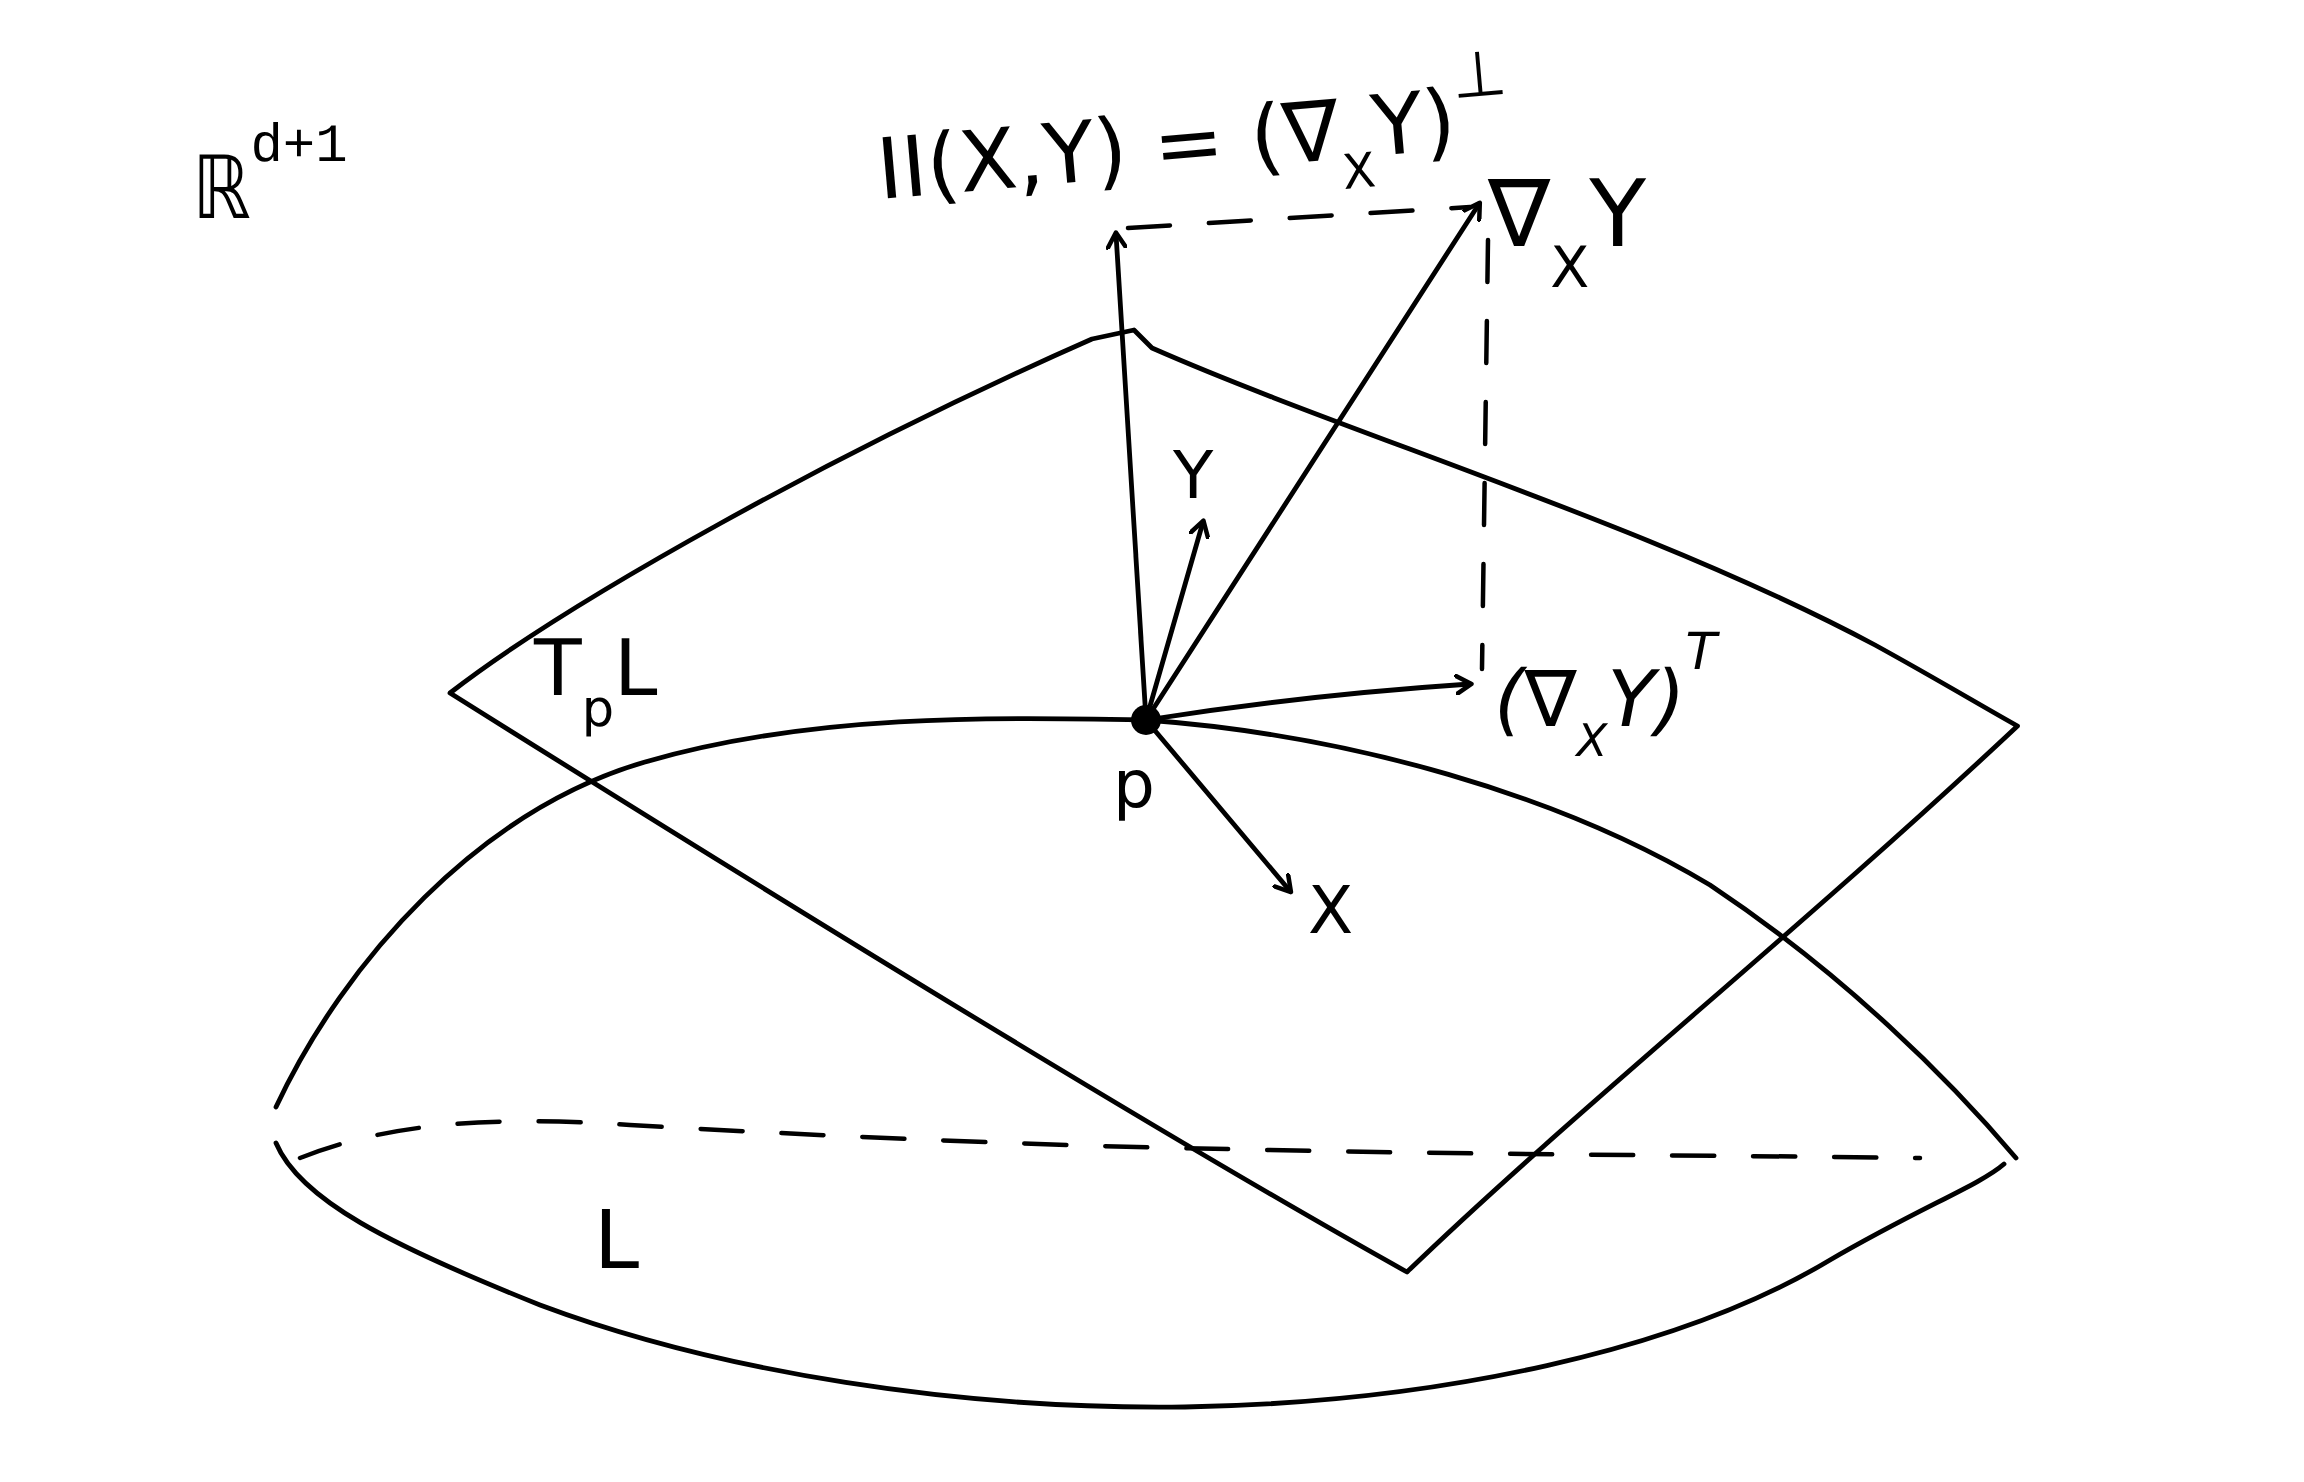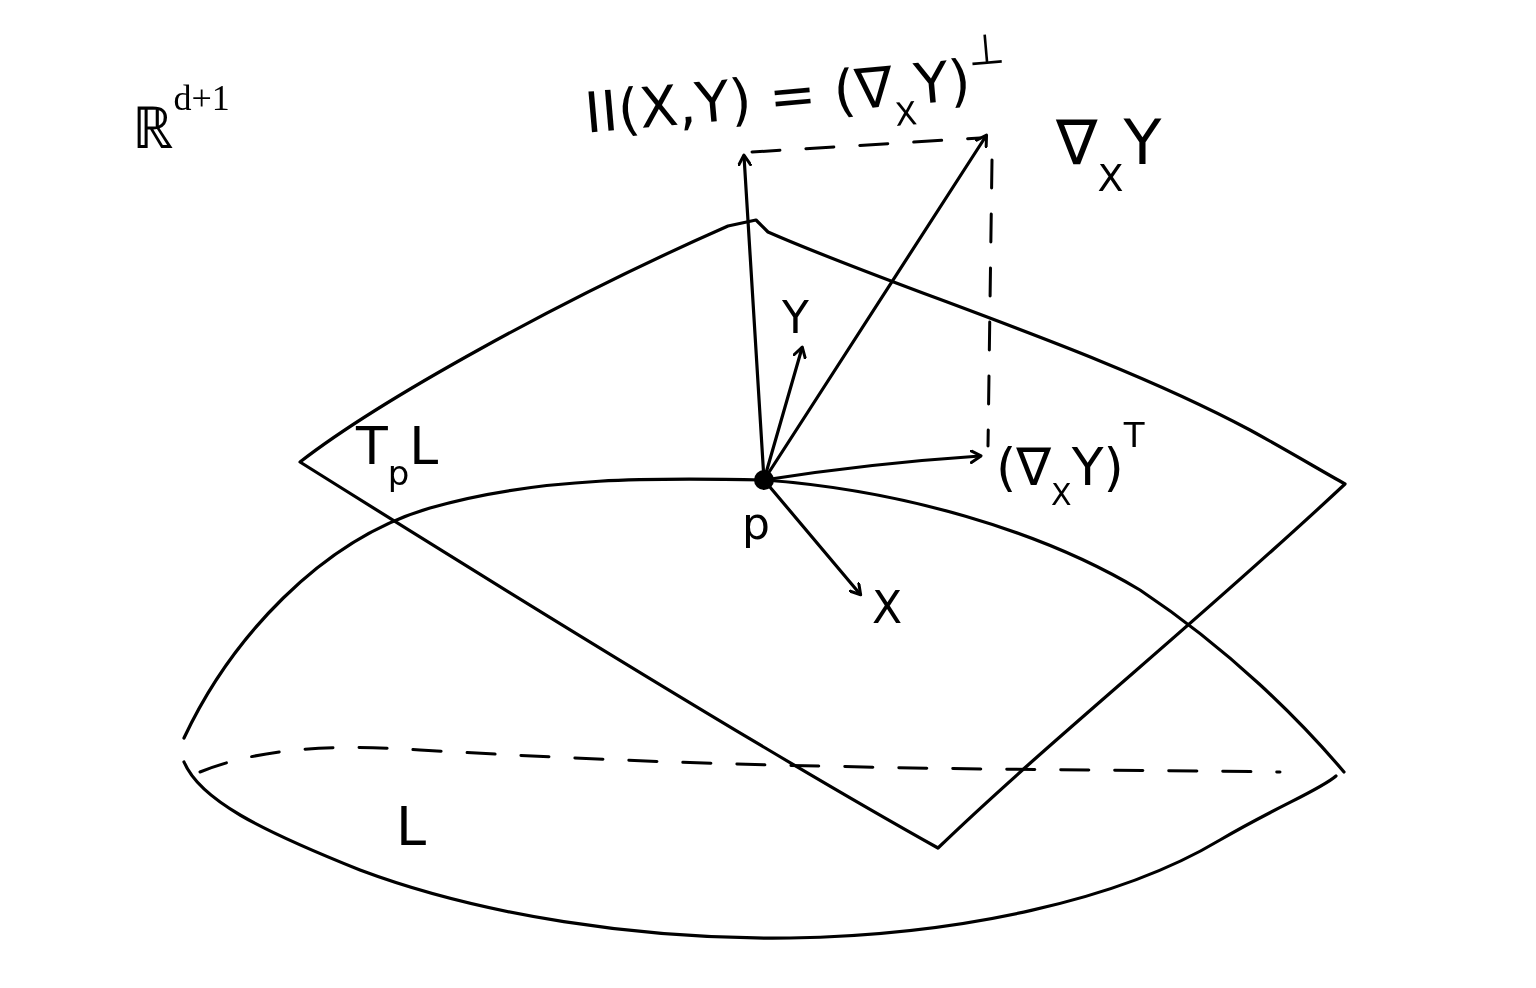--- a/index.html
+++ b/index.html
@@ -7,29 +7,29 @@
     #canvas { position: absolute; left: 0; top: 0; width: 1536px; height: 988px; }
     .stroke { fill: none; stroke: #000000; stroke-width: 3.2; stroke-linecap: round; stroke-linejoin: round; }
     .dash { fill: none; stroke: #000000; stroke-width: 3; stroke-linecap: round; stroke-dasharray: 28 26; }
     .label {
       position: absolute;
       font-family: "DejaVu Sans", sans-serif;
       color: #000000;
       white-space: nowrap;
       line-height: 1;
     }
-    .lbl-space { left: 132px; top: 98px; font-size: 58px; font-family: Liberation Serif, serif; }
+    .lbl-space { left: 132px; top: 98px; font-size: 58px; font-family: Liberation Mono, monospace; }
     .lbl-space sup { font-size: 36px; position: relative; top: -18px; }
     .lbl-formula { left: 588px; top: 78px; font-size: 56px; transform: rotate(-5deg); transform-origin: left bottom; }
     .lbl-formula sup { font-size: 42px; position: relative; top: -14px; }
-    .lbl-cov { left: 1056px; top: 112px; font-size: 62px; }
+    .lbl-cov { left: 992px; top: 112px; font-size: 62px; }
     .lbl-cov sub { font-size: 38px; position: relative; top: 14px; }
     .lbl-plane { left: 356px; top: 420px; font-size: 52px; }
     .lbl-plane sub { font-size: 34px; position: relative; top: 10px; }
-    .lbl-tan { left: 996px; top: 438px; font-size: 52px; }
+    .lbl-tan { left: 996px; top: 438px; font-size: 52px; font-style: italic; }
     .lbl-tan sup { font-size: 34px; position: relative; top: -20px; }
     .lbl-p { left: 742px; top: 502px; font-size: 44px; }
     .lbl-x { left: 872px; top: 586px; font-size: 44px; }
     .lbl-y { left: 782px; top: 296px; font-size: 44px; }
     .lbl-L { left: 396px; top: 800px; font-size: 54px; }
   </style>
 </head>
 <body>
 
 <svg id="canvas" viewBox="0 0 1536 988" xmlns="http://www.w3.org/2000/svg">

